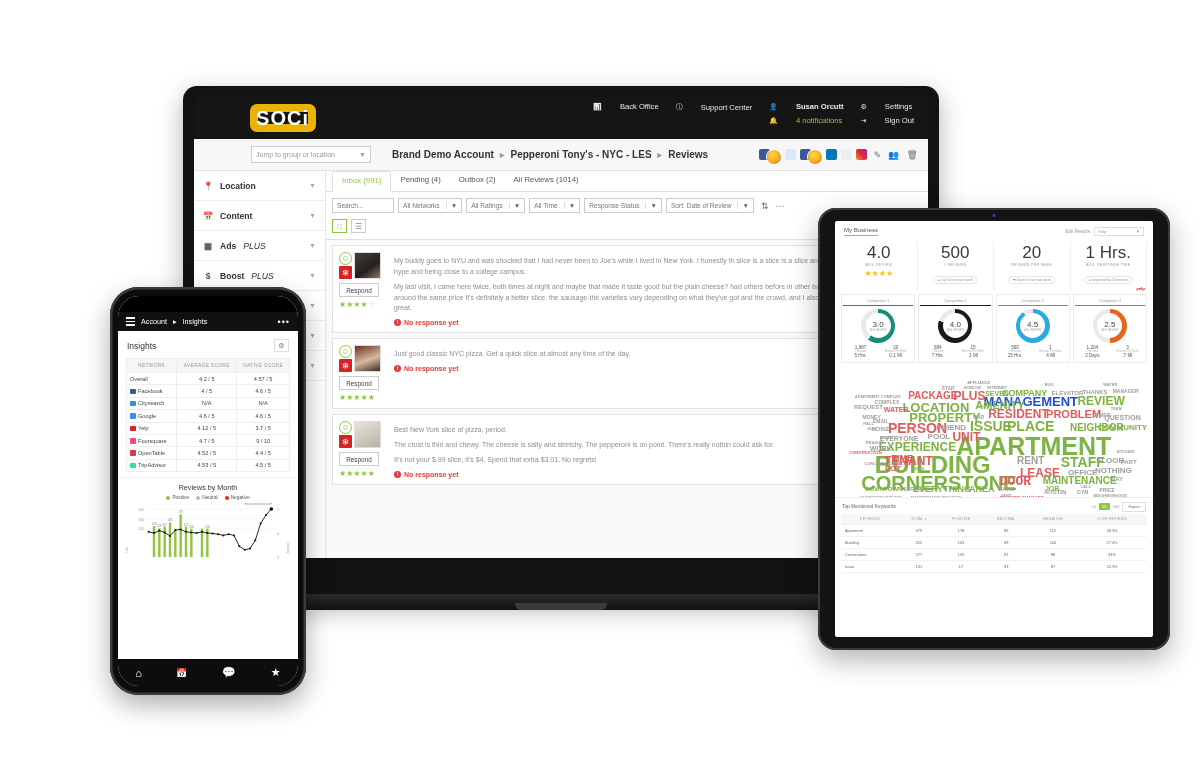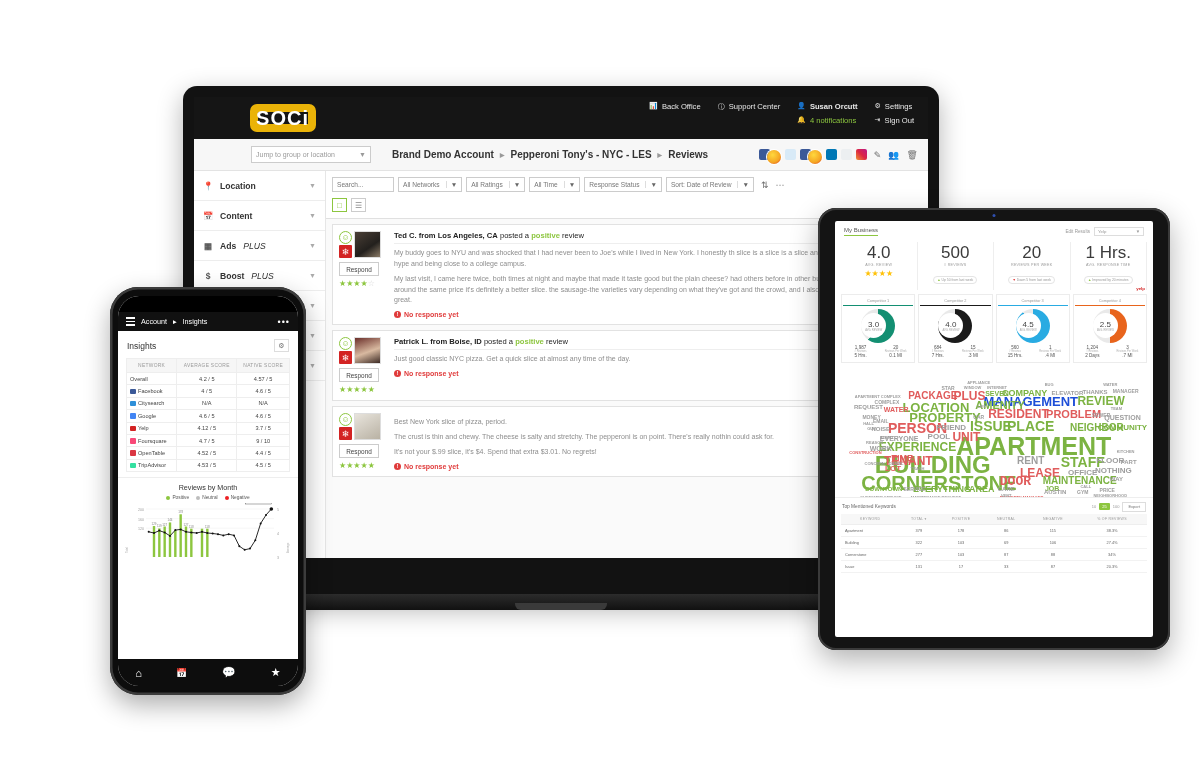--- a/index.html
+++ b/index.html
@@ -21,21 +21,21 @@
   
   .soci-top { height:42px; background:#151515; position:relative; }
   .soci-logo { position:absolute; left:56px; top:7px; width:66px; height:28px;
     border:8px solid #eab308; border-radius:7px; color:#fff; font-size:20px; font-weight:bold;
     letter-spacing:1px; display:flex; align-items:center; justify-content:center;
     font-family:"Liberation Sans", sans-serif; }
   .soci-logo .dot { width:3px;height:3px;background:#fff;border-radius:50%;
     position:relative; top:-5px; margin-left:1px; }
   .topnav { position:absolute; right:14px; top:5px; display:flex; gap:17px; }
   .tn-col { display:flex; flex-direction:column; gap:5px; }
-  .tn-item { color:#e8e8e8; font-size:7.6px; display:flex; align-items:flex-start; gap:4px;
+  .tn-item { color:#e8e8e8; font-size:7.6px; display:flex; align-items:flex-end; gap:18px;
     white-space:nowrap; }
   .tn-item.bold { font-weight:bold; }
   .tn-item.green { color:#8dc63f; }
   .tn-ico { font-size:7px; opacity:.92; }
 
   
   .crumb-row { height:32px; background:#f7f7f7; border-bottom:1px solid #e3e3e3;
     display:flex; align-items:center; padding:0 10px; position:relative; }
   .jump-sel { width:120px; height:17px; background:#fff; border:1px solid #ccc;
     font-size:7px; color:#9a9a9a; display:flex; align-items:center; padding:0 4px;
@@ -162,21 +162,21 @@
   .pill { display:inline-block; margin-top:3px; font-size:3.4px; border:1px solid #e4e4e4;
     border-radius:6px; padding:1px 3px; color:#999; white-space:nowrap; }
   .pill .up { color:#8dc63f; font-weight:bold; }
   .pill .dn { color:#e03b3b; font-weight:bold; }
   .yelp-lg { position:absolute; right:8px; bottom:-1px; font-size:4.4px; color:#d32323;
     font-weight:bold; }
   .comps { display:flex; gap:3px; padding:4px 6px; }
   .comp { flex:1; border:1px solid #ececec; text-align:center; padding:3px 1px 4px; }
   .comp .ct { font-size:3.9px; color:#9a9a9a; padding-bottom:2px; }
   .ring { width:34px;height:34px;margin:3px auto 2px; border-radius:50%;
-    display:flex;flex-direction:column;align-items:flex-start;justify-content:center; }
+    display:flex;flex-direction:column;align-items:center;justify-content:center; }
   .ring .rv { font-size:8px; color:#444; }
   .ring .rl { font-size:2.6px; color:#a5a5a5; }
   .comp-nums { display:flex; }
   .cn { flex:1; }
   .cn .n { font-size:4.6px; color:#555; }
   .cn .nl { font-size:2.6px; color:#b0b0b0; }
   .wordcloud { position:relative; height:128px; margin:2px 6px 0; overflow:hidden; }
   .wc { position:absolute; white-space:nowrap; font-weight:bold; line-height:1;
     transform:translate(-50%,-50%); }
   .kw-head { display:flex; align-items:center; padding:4px 7px 2px; border-top:1px solid #eee; }
@@ -305,20 +305,26 @@
               <span class="chev">▼</span>
             </div>
             <div class="side-item">
               <span class="si">★</span>
               <span>on</span>
               <span class="chev">▼</span>
             </div>
           </nav>
 
           <section class="lt-content">
+            <div class="tabs">
+              <div class="tab active">Inbox (991)</div>
+              <div class="tab">Pending (4)</div>
+              <div class="tab">Outbox (2)</div>
+              <div class="tab">All Reviews (1014)</div>
+            </div>
             <div class="filters">
               <div class="fl search">
                 <span>Search...</span>
               </div>
               <div class="fl">
                 <span>All Networks</span>
                 <span class="cv">▼</span>
               </div>
               <div class="fl">
                 <span>All Ratings</span>
@@ -350,26 +356,20 @@
                   <div>
                     <div class="smiley">☺</div>
                     <div class="yelp">❄</div>
                   </div>
                   <div class="ph p1"></div>
                 </div>
                 <div class="respond">Respond</div>
                 <div class="stars">★★★★<span class="off">☆</span></div>
               </div>
               <div class="rev-body">
-                <div class="rev-head">
-                  <div>
-                    <b>Ted C. from Los Angeles, CA</b><span> posted a </span><span class="pos">positive</span><span> review</span>
-                  </div>
-                  <div class="rev-date">Sat, M</div>
-                </div>
                 <p class="rev-p">My buddy goes to NYU and was shocked that I had never been to Joe's while I lived in New York. I honestly th slice is a slice is a slice and Joe's was just a product of hype and being close to a college campus.</p>
                 <p class="rev-p">My last visit, I came here twice, both times at night and maybe that made it taste good but the plain cheese? had others before in other burroughs and have to say, for around the same price it's definitely a better slice. the sausage-the varieties vary depending on what they've got and the crowd, and I also had a Sicilian slice bo are great.</p>
                 <div class="noresp">
                   <span class="x">!</span>
                   <span>No response yet</span>
                 </div>
               </div>
             </article>
 
             <article class="rev">
@@ -378,26 +378,20 @@
                   <div>
                     <div class="smiley">☺</div>
                     <div class="yelp">❄</div>
                   </div>
                   <div class="ph p2"></div>
                 </div>
                 <div class="respond">Respond</div>
                 <div class="stars">★★★★★</div>
               </div>
               <div class="rev-body">
-                <div class="rev-head">
-                  <div>
-                    <b>Patrick L. from Boise, ID</b><span> posted a </span><span class="pos">positive</span><span> review</span>
-                  </div>
-                  <div class="rev-date">Sat,</div>
-                </div>
                 <p class="rev-p">Just good classic NYC pizza. Get a quick slice at almost any time of the day.</p>
                 <div class="noresp">
                   <span class="x">!</span>
                   <span>No response yet</span>
                 </div>
               </div>
             </article>
 
             <article class="rev">
               <div class="rev-left">

